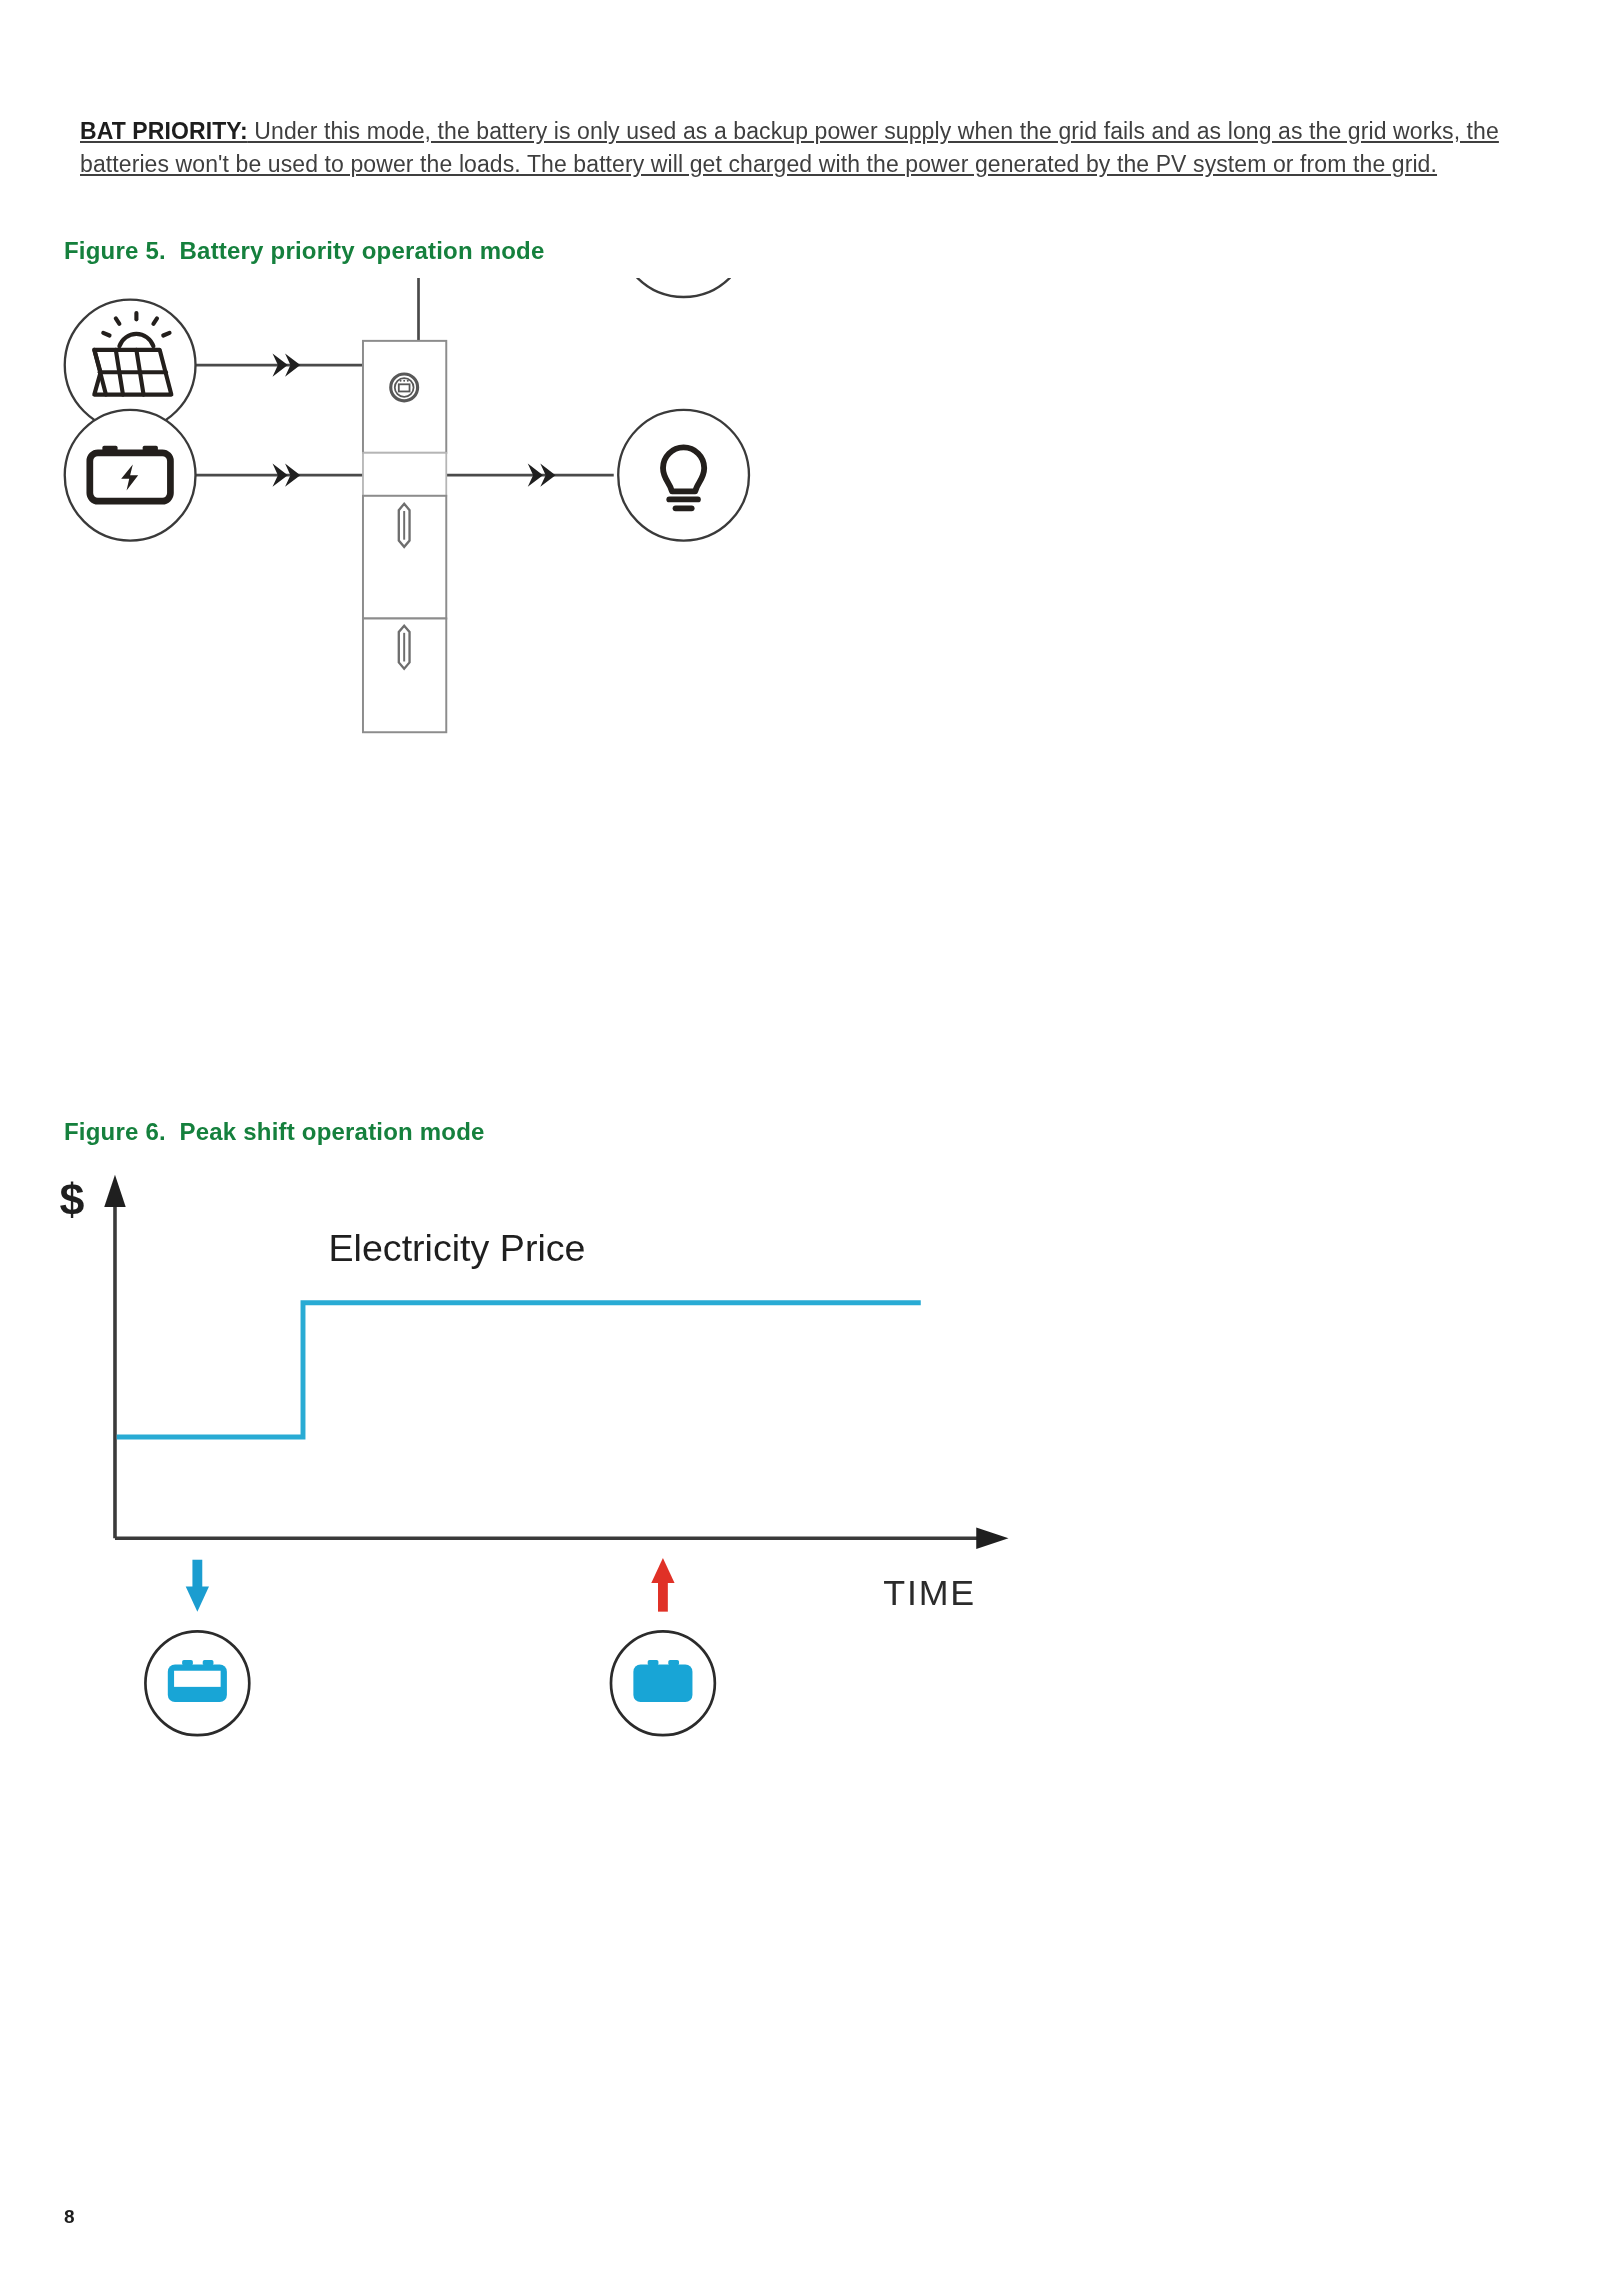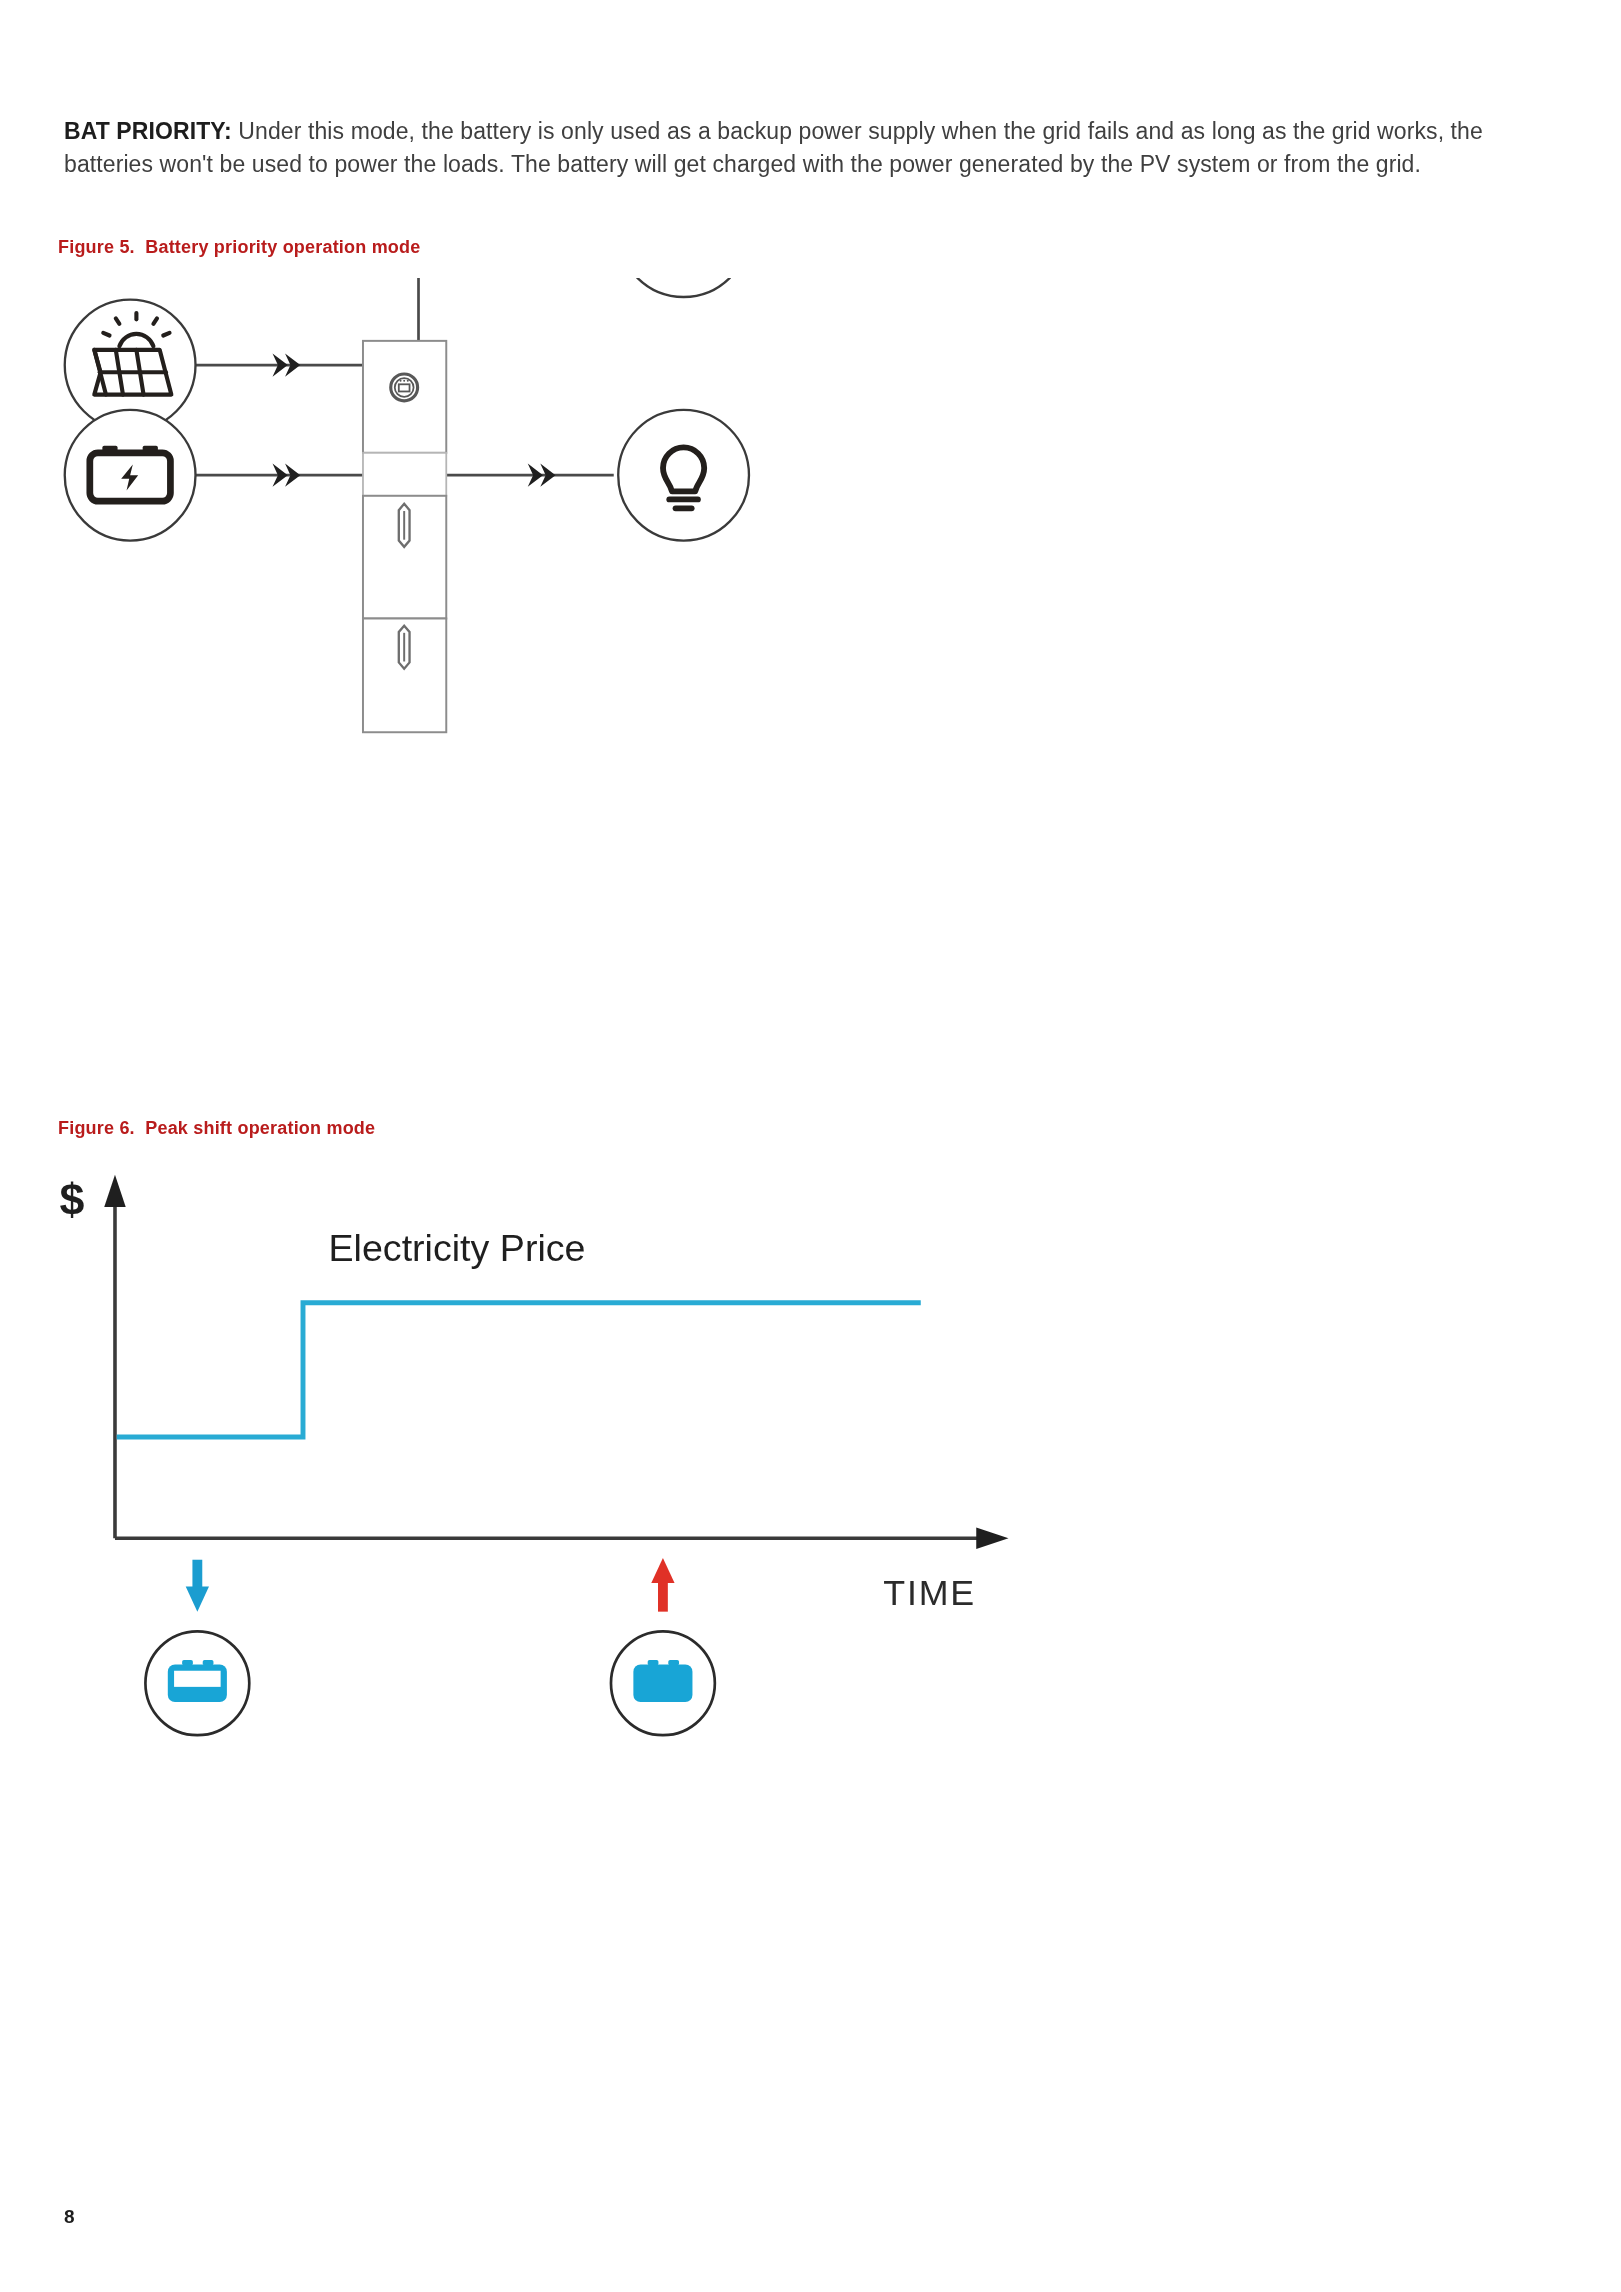--- a/index.html
+++ b/index.html
@@ -19,41 +19,42 @@
   .page {
     position: absolute;
     left: 0; top: 0;
     width: 1621px;
     height: 2293px;
   }
 
   
   .para {
     position: absolute;
-    left: 64px;
+    left: 80px;
     width: 1433px;
     font-size: 23px;
     line-height: 33px;
     color: #3f3f3f;
     letter-spacing: 0.1px;
+    text-decoration: underline;
   }
   .para .lead {
     font-weight: bold;
     color: #1d1d1d;
   }
   #para-bat { top: 92px; }
   #para-peak { top: 1030px; }
 
   
   .fig-caption {
     position: absolute;
-    left: 58px;
-    font-size: 18px;
+    left: 64px;
+    font-size: 24px;
     font-weight: bold;
-    color: #b91c1c;
+    color: #15803d;
     letter-spacing: 0.2px;
     white-space: pre;
   }
   #cap-fig5 { top: 237px; }
   #cap-fig6 { top: 1118px; }
 
   
   #fig5 {
     position: absolute;
     left: 54px;

